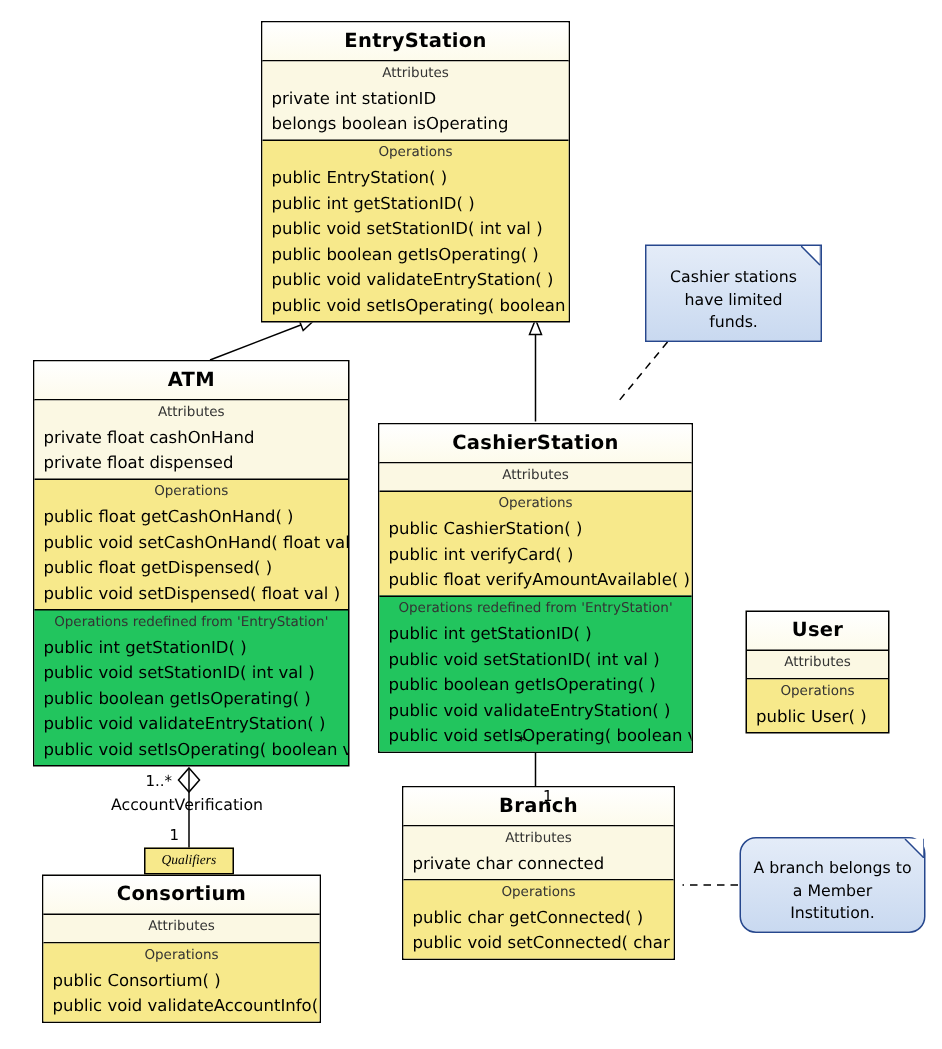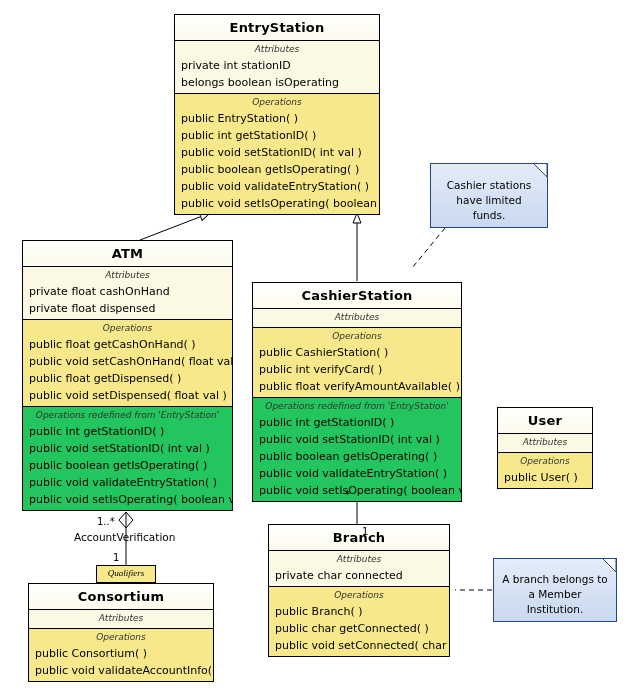--- a/index.html
+++ b/index.html
@@ -38,21 +38,20 @@
     border-bottom:none;
   }
   .compartment.ops-redef{
     background:#22c55e;
     border-top:1px solid #000;
     border-bottom:none;
   }
   .compartment.last{border-bottom:none;}
   .comp-label{
     text-align:center;
-    font-style:italic;
     font-size:9px;
     color:#333;
     padding:3px 2px 2px 2px;
     line-height:11px;
   }
   .member{
     font-size:11px;
     padding:1px 4px 1px 6px;
     line-height:15px;
     white-space:nowrap;
@@ -235,21 +234,20 @@
   <div class="uml-class" style="left:268px;top:524px;width:182px;">
     <div class="uml-title">Branch</div>
 
     <div class="compartment">
       <div class="comp-label">Attributes</div>
       <div class="member">private char connected</div>
     </div>
 
     <div class="compartment ops last">
       <div class="comp-label">Operations</div>
-      <div class="member">public Branch( )</div>
       <div class="member">public char  getConnected( )</div>
       <div class="member">public void  setConnected( char val )</div>
     </div>
   </div>
 
   <div class="qualifier-box" style="left:96px;top:565px;width:60px;height:18px;">
     <span>Qualifiers</span>
   </div>
 
   <div class="uml-class" style="left:28px;top:583px;width:186px;">
@@ -268,21 +266,21 @@
 
   <div class="note" style="left:430px;top:163px;width:118px;height:65px;">
     <span>Cashier stations have limited funds.</span>
     <svg class="fold-edge" viewBox="0 0 13 13">
       <path d="M0,0 L13,13 L13,0 z" fill="#FFFFFF" stroke="none"></path>
       <path d="M0,0 L13,13" stroke="#26478D" stroke-width="1" fill="none"></path>
       <path d="M13,0 L13,13" stroke="#26478D" stroke-width="1" fill="none"></path>
     </svg>
   </div>
 
-  <div class="note" style="left:493px;top:558px;width:124px;height:64px;">
+  <div class="note" style="left:493px;top:558px;width:124px;height:64px;border-radius:11px;">
     <span>A branch belongs to a Member Institution.</span>
     <svg class="fold-edge" viewBox="0 0 13 13">
       <path d="M0,0 L13,13 L13,0 z" fill="#FFFFFF" stroke="none"></path>
       <path d="M0,0 L13,13" stroke="#26478D" stroke-width="1" fill="none"></path>
       <path d="M13,0 L13,13" stroke="#26478D" stroke-width="1" fill="none"></path>
     </svg>
   </div>
 
   <div class="edge-label" style="left:97px;top:516px;">1..*</div>
 

